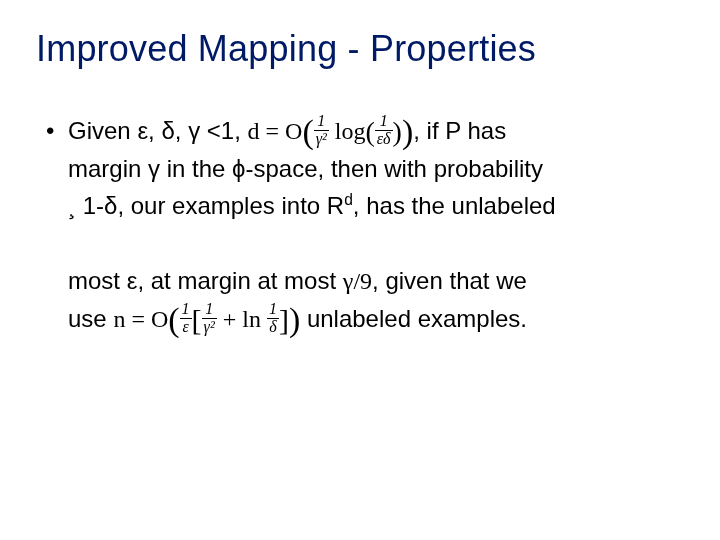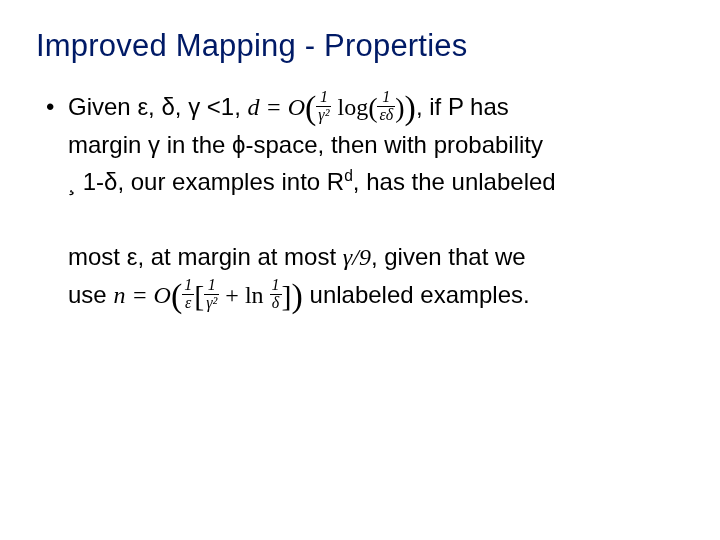--- a/index.html
+++ b/index.html
@@ -11,23 +11,23 @@
     font-family: Arial, Helvetica, sans-serif;
     color: #000;
   }
   .slide {
     box-sizing: border-box;
     width: 720px;
     height: 540px;
     padding: 24px 36px 36px 36px;
   }
   .title {
-    font-size: 31px;
+    font-size: 36px;
     color: #001a66;
-    margin: 4px 0 24px 0;
+    margin: 4px 0 42px 0;
     letter-spacing: 0.2px;
     font-weight: 400;
   }
   .body {
     font-size: 24px;
     line-height: 1.55;
     color: #000;
     margin-left: 10px;
   }
   .bullet {
@@ -38,21 +38,20 @@
     width: 22px;
     flex: 0 0 22px;
     font-size: 24px;
     line-height: 1.55;
   }
   .bullet .content {
     flex: 1;
   }
   .math {
     font-family: Georgia, "Times New Roman", serif;
-    font-style: italic;
   }
   sup {
     font-size: 0.65em;
     vertical-align: super;
     line-height: 0;
     font-style: normal;
   }
   .frac {
     display: inline-block;
     vertical-align: middle;

